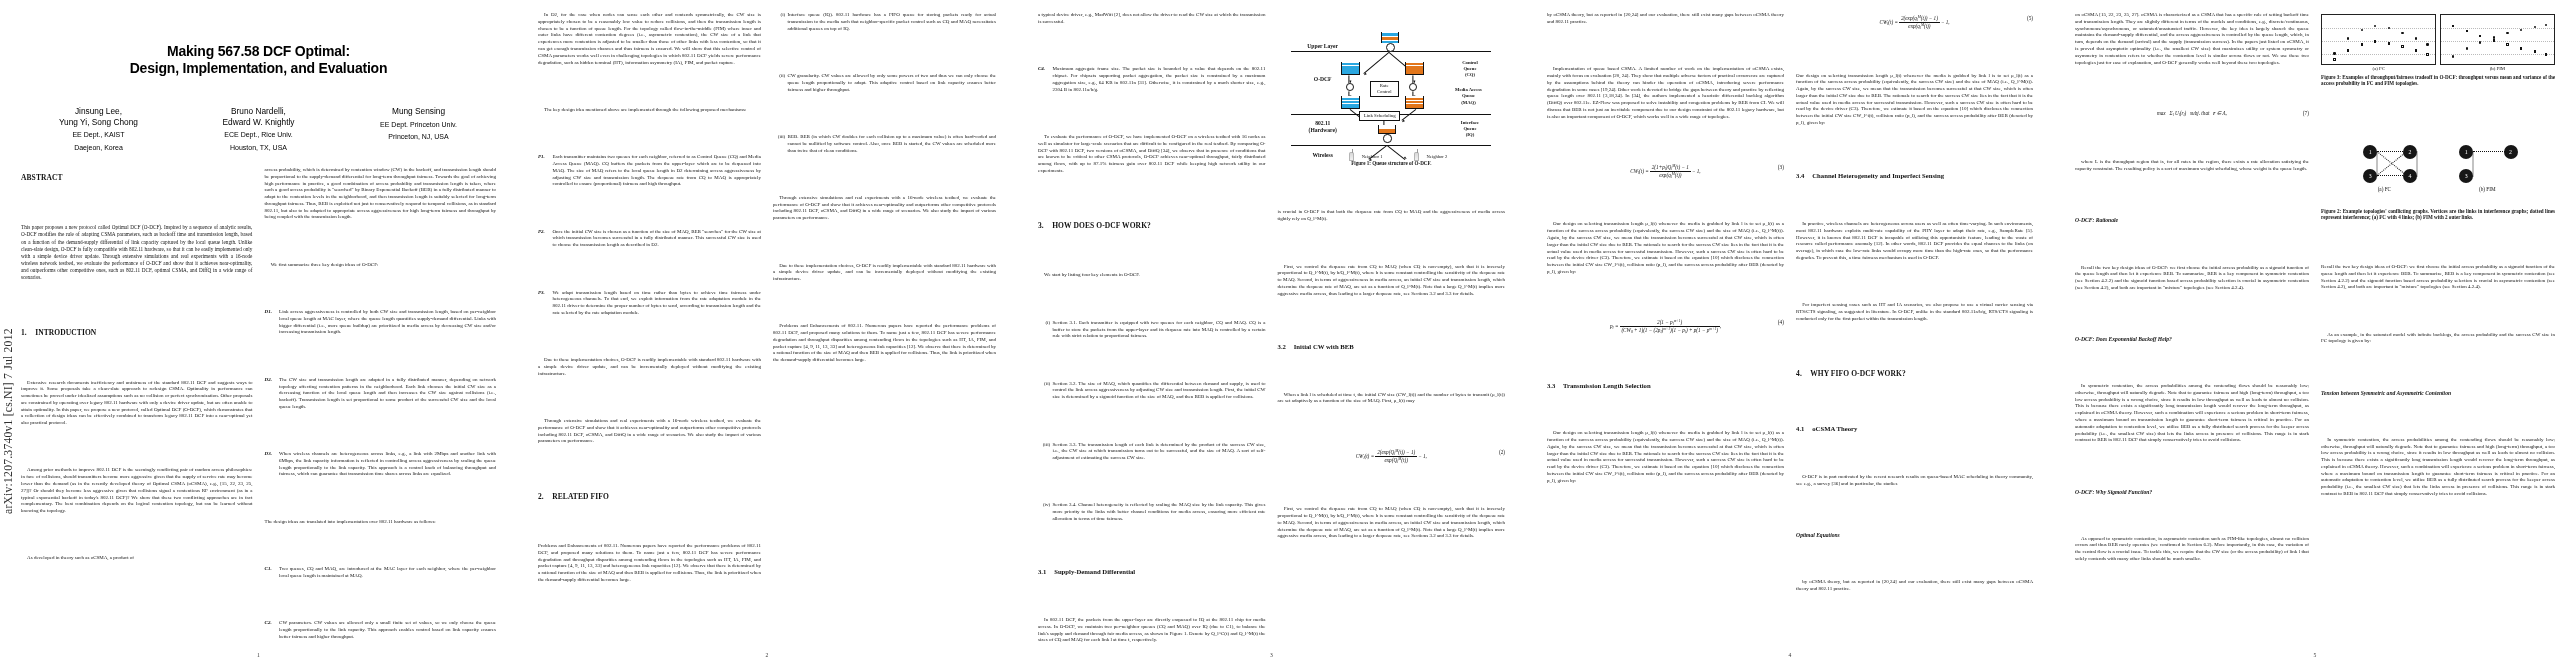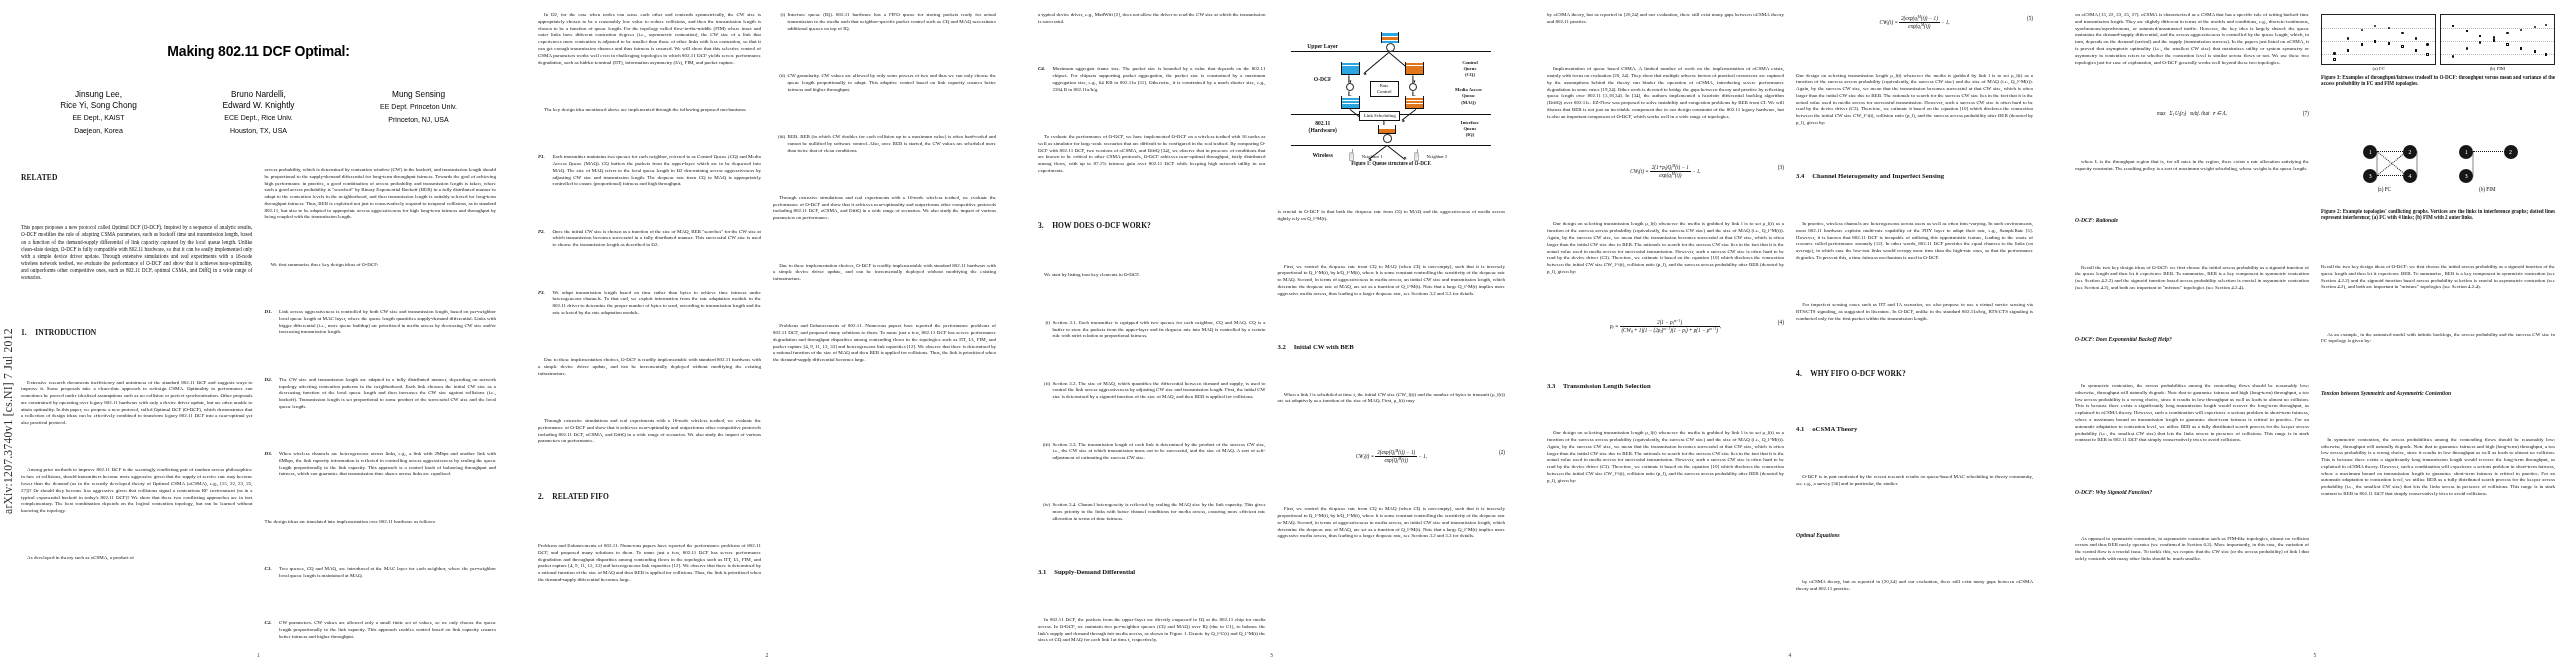--- a/index.html
+++ b/index.html
@@ -333,46 +333,47 @@
 <body>
 
 <div id="arxiv-stamp">
   <span>arXiv:1207.3740v1  [cs.NI]  7 Jul 2012</span>
 </div>
 
 <div id="pages">
 
   <div class="page p1">
     <div class="title">
-      <div>Making 802.11 DCF Optimal:</div>
+      <div>Making 567.58 DCF Optimal:</div>
+      <div>Design, Implementation, and Evaluation</div>
     </div>
 
     <div class="authors">
       <div class="author">
         <div class="names" style="white-space:pre-line">Jinsung Lee,
-Rice Yi, Song Chong</div>
+Yung Yi, Song Chong</div>
         <div class="aff">EE Dept., KAIST</div>
         <div class="aff">Daejeon, Korea</div>
       </div>
       <div class="author">
         <div class="names" style="white-space:pre-line">Bruno Nardelli,
 Edward W. Knightly</div>
         <div class="aff">ECE Dept., Rice Univ.</div>
         <div class="aff">Houston, TX, USA</div>
       </div>
       <div class="author">
         <div class="names" style="white-space:pre-line">Mung Sensing</div>
         <div class="aff">EE Dept. Princeton Univ.</div>
         <div class="aff">Princeton, NJ, USA</div>
       </div>
     </div>
 
     <div class="page-inner" style="top:167px;">
       <div class="col">
-        <h2 class="sec">RELATED</h2>
+        <h2 class="sec">ABSTRACT</h2>
         <p class="t abs">This paper proposes a new protocol called Optimal DCF (O-DCF). Inspired by a sequence of analytic results, O-DCF modifies the rule of adapting CSMA parameters, such as backoff time and transmission length, based on a function of the demand-supply differential of link capacity captured by the local queue length. Unlike clean-slate design, O-DCF is fully compatible with 802.11 hardware, so that it can be easily implemented only with a simple device driver update. Through extensive simulations and real experiments with a 16-node wireless network testbed, we evaluate the performance of O-DCF and show that it achieves near-optimality, and outperforms other competitive ones, such as 802.11 DCF, optimal CSMA, and DiffQ in a wide range of scenarios.</p>
 
         <h2 class="sec"><span class="num">1.</span> <span>INTRODUCTION</span></h2>
         <p class="t">Extensive research documents inefficiency and unfairness of the standard 802.11 DCF and suggests ways to improve it. Some proposals take a clean-slate approach to redesign CSMA. Optimality in performance can sometimes be proved under idealized assumptions such as no collision or perfect synchronization. Other proposals are constrained by operating over legacy 802.11 hardware with only a device driver update, but are often unable to attain optimality. In this paper, we propose a new protocol, called Optimal DCF (O-DCF), which demonstrates that a collection of design ideas can be effectively combined to transform legacy 802.11 DCF into a near-optimal yet also practical protocol.</p>
         <p class="t">Among prior methods to improve 802.11 DCF is the seemingly conflicting pair of random access philosophies: in face of collisions, should transmitters become more aggressive given that the supply of service rate may become lower than the demand (as in the recently developed theory of Optimal CSMA (oCSMA), e.g., [15, 22, 23, 25, 27])? Or should they become less aggressive given that collisions signal a contentious RF environment (as in a typical exponential backoff in today's 802.11 DCF)? We show that these two conflicting approaches are in fact complementary. The best combination depends on the logical contention topology, but can be learned without knowing the topology.</p>
         <p class="t">As developed in theory such as oCSMA, a product of</p>
       </div>
 
       <div class="col">
         <p class="t noind">access probability, which is determined by contention window (CW) in the backoff, and transmission length should be proportional to the supply-demand differential for long-term throughput fairness. Towards the goal of achieving high performance in practice, a good combination of access probability and transmission length is taken, where such a good access probability is "searched" by Binary Exponential Backoff (BEB) in a fully distributed manner to adapt to the contention levels in the neighborhood, and then transmission length is suitably selected for long-term throughput fairness. Thus, BEB is exploited not just to conservatively respond to temporal collisions, as in standard 802.11, but also to be adapted to appropriate access aggressiveness for high long-term fairness and throughput by being coupled with the transmission length.</p>

